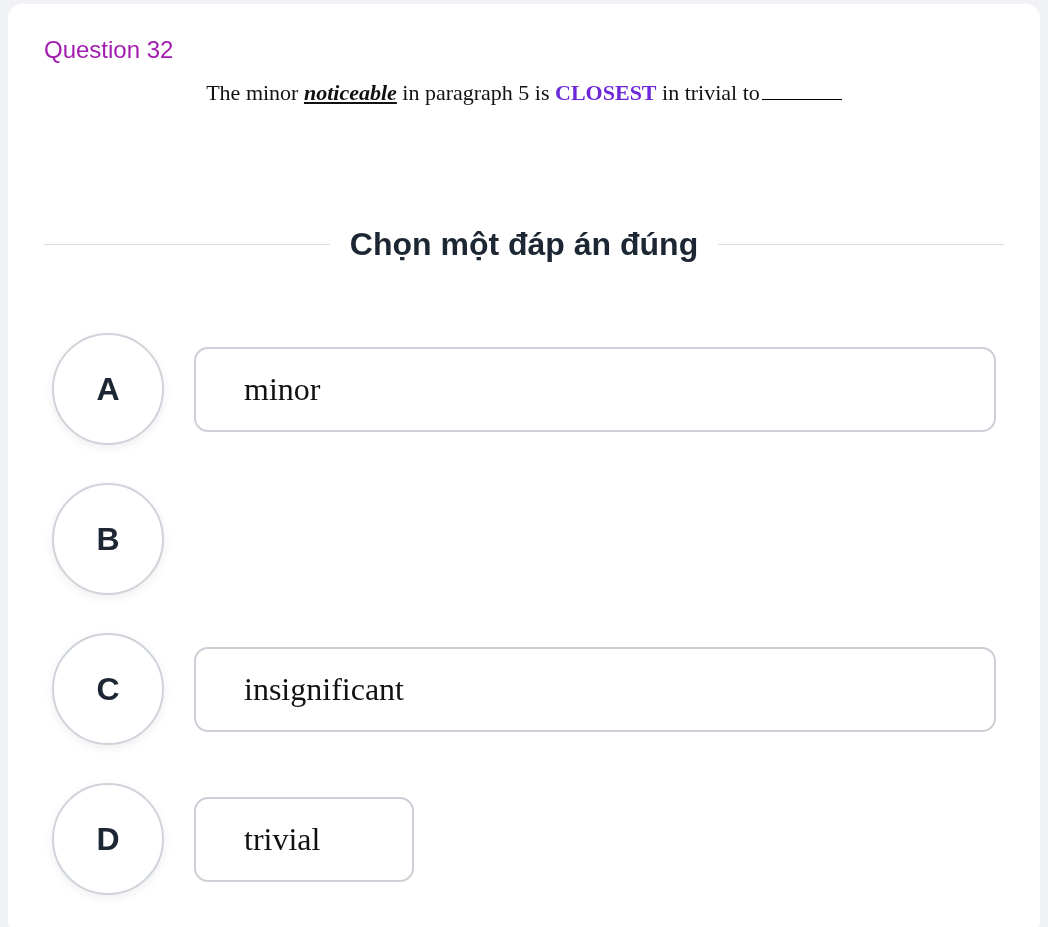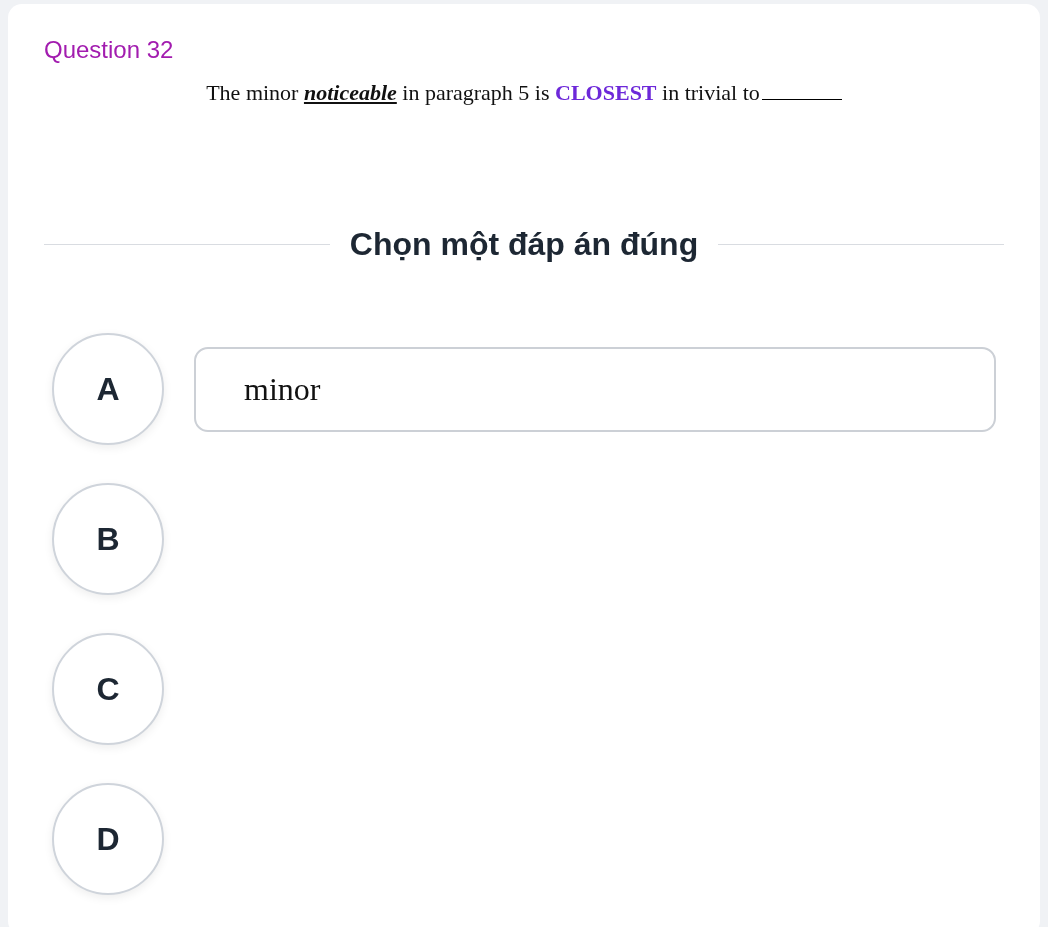--- a/index.html
+++ b/index.html
@@ -136,21 +136,23 @@
       <div class="letter-btn">A</div>
       <div class="answer-box full">minor</div>
     </div>
 
     <div class="option-row">
       <div class="letter-btn">B</div>
     </div>
 
     <div class="option-row">
       <div class="letter-btn">C</div>
+      <div class="answer-box full">insignificant</div>
     </div>
 
     <div class="option-row">
       <div class="letter-btn">D</div>
+      <div class="answer-box fit">trivial</div>
     </div>
 
   </div>
 
 </div>
 
 </body></html>

